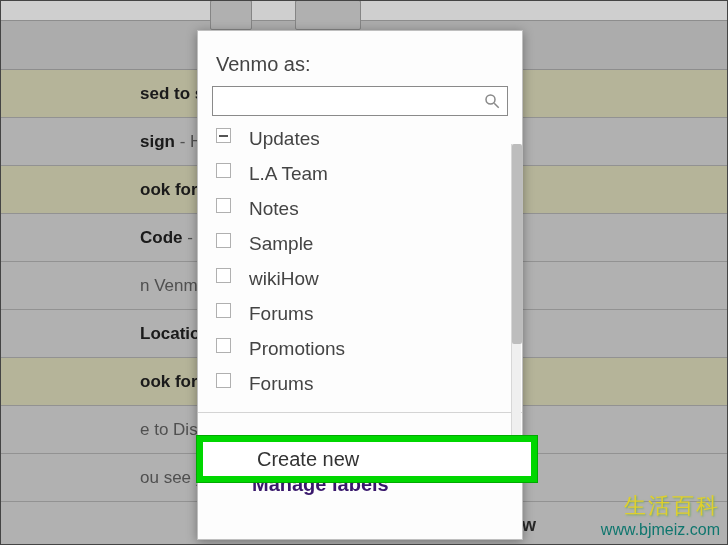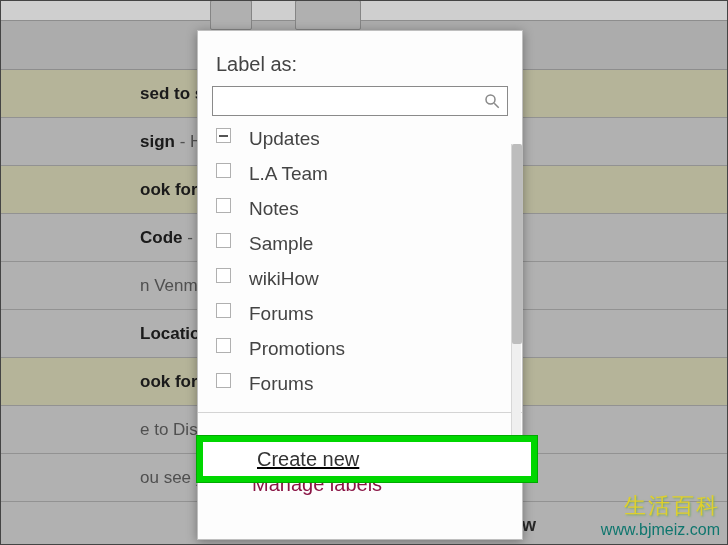--- a/index.html
+++ b/index.html
@@ -36,23 +36,23 @@
 
   .labels-scroll { position: relative; max-height: 305px; margin-left: 8px; margin-right: 8px; padding-right: 6px; }
   .label-item { display: flex; align-items: flex-start; height: 35px; padding-left: 10px; font-size: 19px; color: #444; cursor: pointer; }
   .cb { width: 15px; height: 15px; border: 1px solid #b0b0b0; margin-right: 18px; background: #fff; position: relative; }
   .cb.ind::after { content:""; position:absolute; left:2px; top:6px; width:9px; height:2px; background:#555; }
 
   .vscrollbar { position: absolute; right: 1px; top: 113px; width: 10px; height: 293px; background: #efefef; border-left: 1px solid #d7d7d7; }
   .vscroll-thumb { position: absolute; left: 0; top: 0; width: 10px; height: 200px; background: #bdbdbd; border-radius: 2px; }
 
   .divider { height: 1px; background: #d4d4d4; margin: 4px 0 0 0; }
-  .create-new-wrap { position: absolute; left: 197px; top: 436px; width: 340px; height: 46px; border: 6px solid #00d700; background: #fff; z-index: 50; box-shadow: 0 0 0 1px #0a0; text-decoration: underline; }
+  .create-new-wrap { position: absolute; left: 197px; top: 436px; width: 340px; height: 46px; border: 6px solid #00d700; background: #fff; z-index: 50; box-shadow: 0 0 0 1px #0a0; }
   .create-new { height: 100%; display: flex; align-items: center; padding-left: 54px; font-size: 20px; color: #333; cursor: pointer; }
-  .manage { padding: 14px 0 14px 54px; font-size: 20px; color: #be185d; }
+  .manage { padding: 14px 0 14px 54px; font-size: 20px; color: #4c1d95; font-weight: bold; }
 
   
   .thanks-row { position:absolute; left: 280px; top: 515px; font-size: 18px; font-weight: bold; color:#333; }
 
   
   .wm { position: absolute; right: 8px; bottom: 6px; text-align: right; font-family: "Comic Sans MS", cursive; }
   .wm .l1 { font-size: 22px; color: #e0cf2d; text-shadow: 1px 1px 2px #7a6; letter-spacing: 2px; }
   .wm .l2 { font-size: 16px; color: #0f766e; font-family: Arial; }
 
   
@@ -109,21 +109,21 @@
         <div class="mail-row even">
           <div class="sender">le Maps</div>
           <div class="subject"></div>
         </div>
       </div>
 
     <div class="thanks-row">Thanks for your recent review</div>
   </div>
 
   <div class="popup">
-    <div class="popup-title">Label as:</div>
+    <div class="popup-title">Venmo as:</div>
     <div class="search-wrap">
       <input type="text" placeholder="" style="">
       <svg class="search-icon" viewBox="0 0 24 24">
           <circle cx="10" cy="10" r="6" fill="none" stroke="#888" stroke-width="2"></circle>
           <line x1="15" y1="15" x2="21" y2="21" stroke="#888" stroke-width="2"></line>
         </svg>
     </div>
     <div class="labels-scroll">
         <div class="label-item">
           <div class="cb ind"></div>

